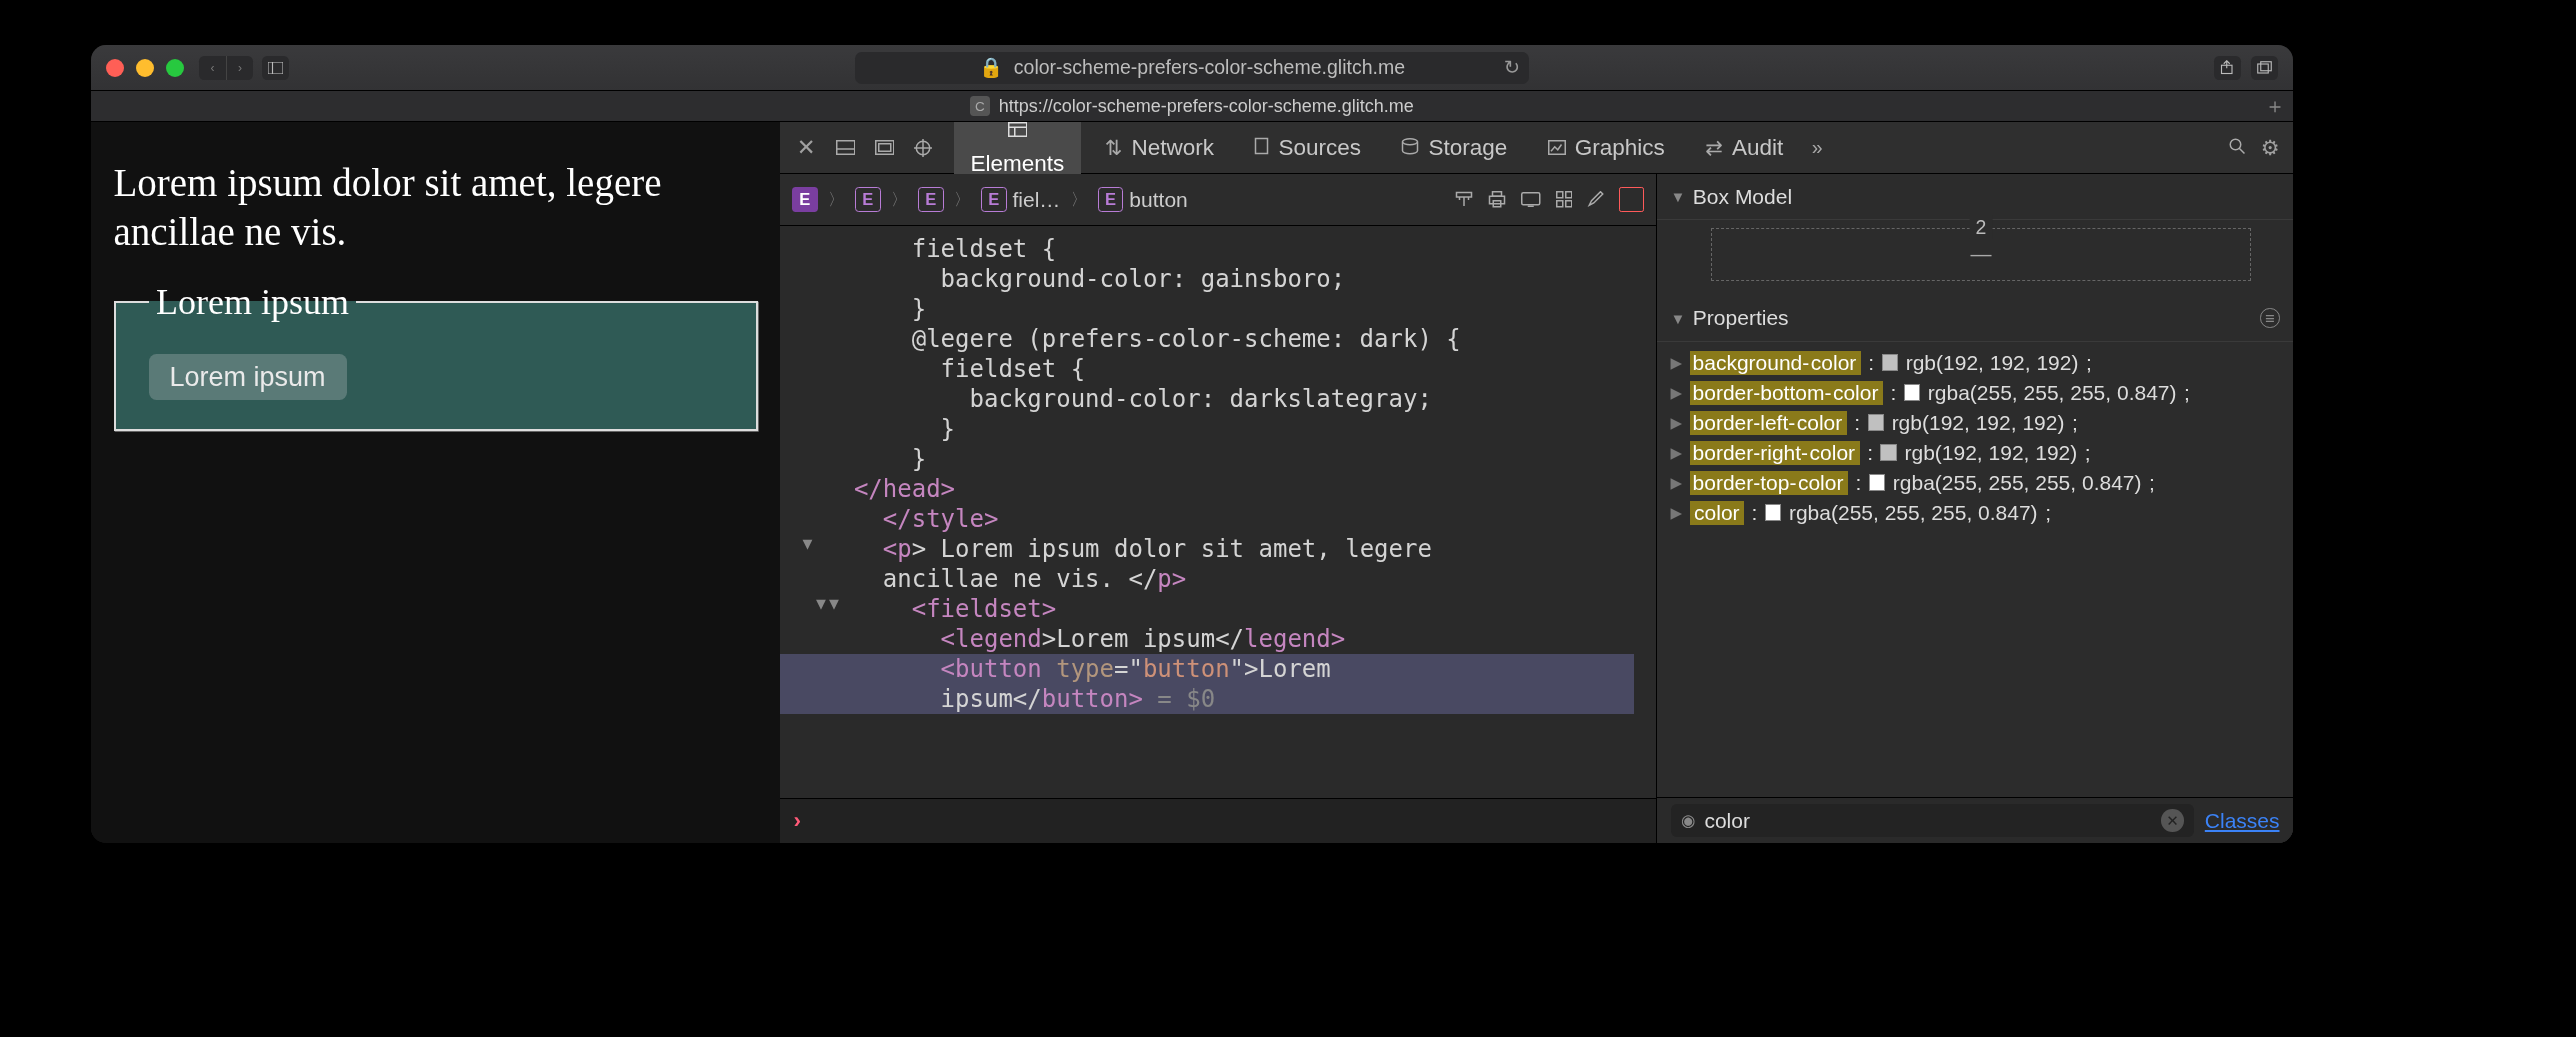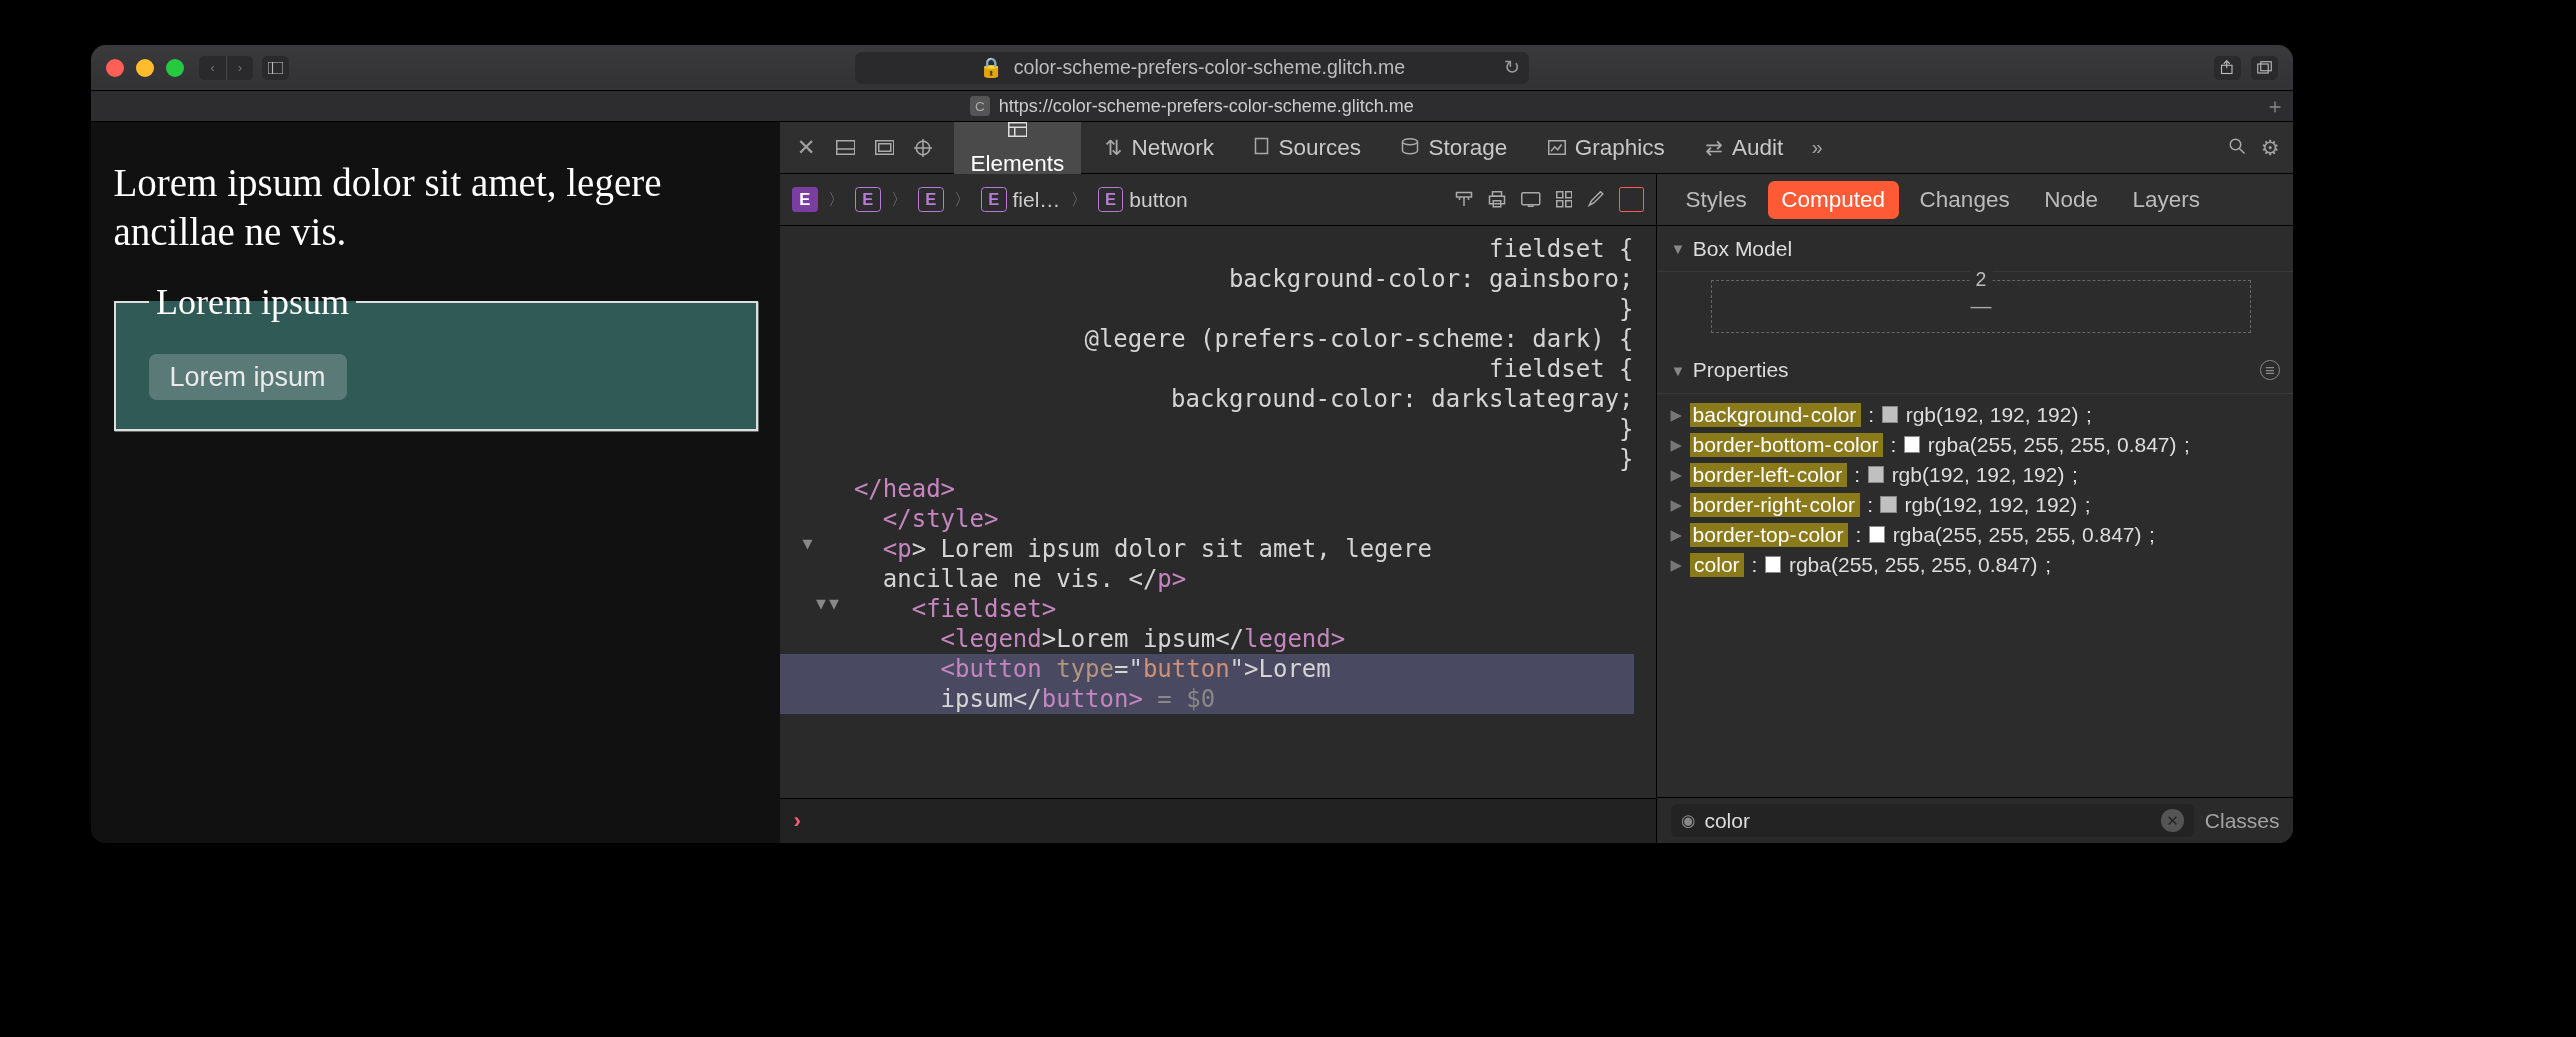--- a/index.html
+++ b/index.html
@@ -180,21 +180,21 @@
   padding: 7.5px 22.5px 7.5px 45px;
   font-family: "SF Mono", Menlo, Consolas, monospace;
   font-size:24px;
   line-height:1.25;
   position:relative;
 }
 .dt-source .line{ white-space:pre; }
 .dt-source .tag{ color:#c586c0; }
 .dt-source .attr{ color:#b2967d; }
 .dt-source .val{ color:#ce9178; }
-.dt-source .txt{ color:#d4d4d4;text-align:right; }
+.dt-source .txt{ color:#d4d4d4; }
 .dt-source .dollar{ color:#888; }
 .dt-source .arrow{ position:absolute; color:#888; font-size:16.5px; }
 
 
 .dt-console{
   height:45px;background:#222;border-top:0.7px solid #000;
   display:flex;align-items:center;padding:0 13.5px;
 }
 .dt-console .prompt{color:#ff5a78;font-size:22.5px;font-weight:700;}
 
@@ -235,21 +235,21 @@
 .filter-row{
   height:46px;border-top:0.7px solid #000;background:#2a2a2a;
   display:flex;align-items:center;gap:10.5px;padding:0 13.5px;font-size:21px;
 }
 .filter-input-wrap{
   flex:1;background:#232323;border-radius:6px;padding:4.5px 10.5px;display:flex;align-items:center;gap:9px;color:#888;
 }
 .filter-input-wrap .ficon{font-size:16.5px;}
 .filter-input{ background:none;border:none;color:#ddd;font-size:21px;outline:none;flex:1; font-family:inherit;}
 .filter-clear{ width:22.5px;height:22.5px;border-radius:50%;background:#555;color:#222;display:flex;align-items:center;justify-content:center;font-size:15px;}
-.classes-btn{color:#a3a3a3;}
+.classes-btn{color:#3b82f6;text-decoration:underline;}
 .section-head .oicon{margin-left:auto;color:#888;font-size:16.5px;width:19.5px;height:19.5px;border:1.5px solid #888;border-radius:50%;display:flex;align-items:center;justify-content:center;}
 
 .hl{background:#8a7a1a;color:#fff;padding:0 1.5px;}
 </style>
 </head>
 <body>
 
 <div class="window">
 
   <div class="titlebar">
@@ -477,27 +477,20 @@
 <div class="line" style="background:#494962;margin-left:-45px;padding-left:45px;"><span class="tag">        &lt;</span><span class="tag">button</span><span class="attr"> type</span><span class="txt">="</span><span class="val">button</span><span class="txt">"&gt;Lorem</span></div>
 <div class="line" style="background:#494962;margin-left:-45px;padding-left:45px;"><span class="txt">        ipsum&lt;/</span><span class="tag">button</span><span class="tag">&gt; </span><span class="dollar">= $0</span></div>
           </div>
 
           <div class="dt-console">
             <span class="prompt">›</span>
           </div>
         </div>
 
         <div class="dt-right">
-          <div class="rt-tabs">
-            <div class="rt-tab">Styles</div>
-            <div class="rt-tab active">Computed</div>
-            <div class="rt-tab">Changes</div>
-            <div class="rt-tab">Node</div>
-            <div class="rt-tab">Layers</div>
-          </div>
 
           <div class="section-head">
             <span class="tri">▼</span>
             <span>Box Model</span>
           </div>
           <div class="box-model">
             <div class="bm-border">
               <span class="bm-num-top">2</span>
               <div class="bm-dash">—</div>
             </div>

